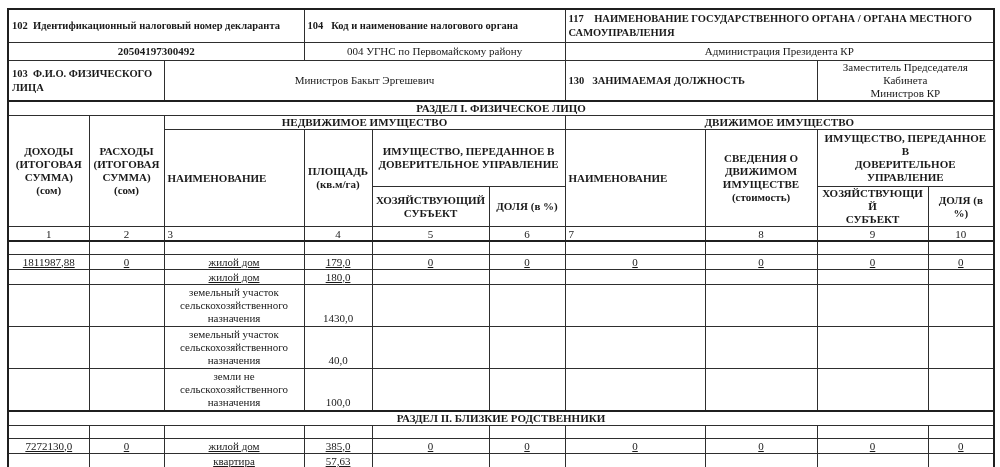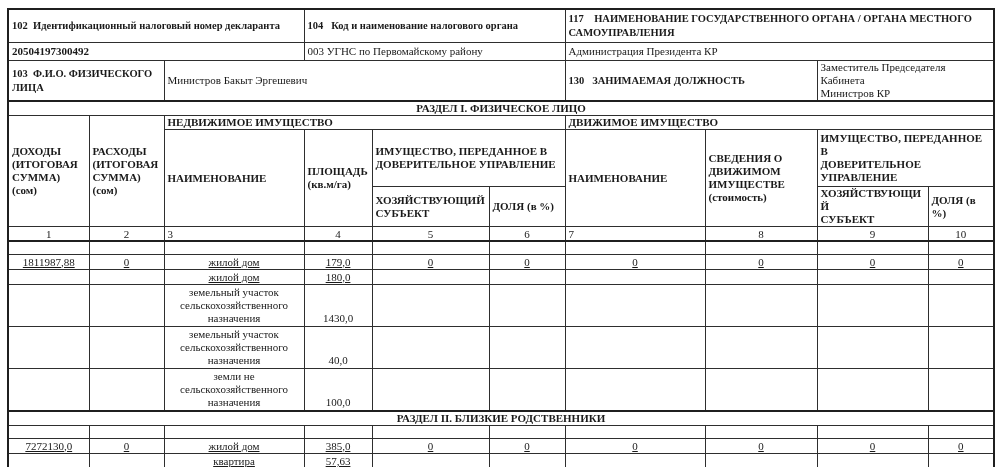--- a/index.html
+++ b/index.html
@@ -12,24 +12,24 @@
   tr.h17 td{height:17px;}
   tr.h31 td{height:31px;}
   tr.h13 td{height:13px;}
   tr.h12 td{height:12px;}
   tr.h56 td{height:56px;}
   tr.h29 td{height:29px;}
   tr.h14 td{height:14px;text-decoration:underline;}
   tr.h40 td{height:40px;}
   
   .lbl{font-weight:bold;text-align:left;font-size:10.5px;line-height:14px;}
-  .val{text-align:left;margin-left:47px;}
+  .val{text-align:center;margin-left:47px;}
   .bold{font-weight:bold;}
   .sec{font-weight:bold;text-align:center;border-top:2px solid #1f1f1f;margin-left:46px;}
-  .hd{font-weight:bold;}
+  .hd{font-weight:bold;text-align:center;}
   .hd-left{font-weight:bold;text-align:left;}
   tr.nums td{text-align:center;border-bottom:2px solid #1f1f1f;line-height:12px;}
   tr.nums td:nth-child(3),tr.nums td:nth-child(7){text-align:left;}
   tr.dr td{text-align:center;}
   tr.dr td:nth-child(3),tr.dr td:nth-child(7){text-align:center;}
   tr.vb td{vertical-align:bottom;padding-bottom:1px;margin-top:8px;}
 </style>
 </head>
 <body>
 
@@ -51,21 +51,21 @@
   <tbody>
         <tr class="h32">
     <td colspan="3" class="lbl">102  Идентификационный налоговый номер декларанта</td>
     <td colspan="3" class="lbl">104   Код и наименование налогового органа</td>
     <td colspan="4" class="lbl">117    НАИМЕНОВАНИЕ ГОСУДАРСТВЕННОГО ОРГАНА / ОРГАНА МЕСТНОГО
 САМОУПРАВЛЕНИЯ</td>
   </tr>
 
   <tr class="h17">
     <td colspan="3" class="val bold">20504197300492</td>
-    <td colspan="3" class="val">003 УГНС по Первомайскому району</td>
+    <td colspan="3" class="val">004 УГНС по Первомайскому району</td>
     <td colspan="4" class="val">Администрация Президента КР</td>
   </tr>
 
   <tr class="h31">
     <td colspan="2" class="lbl">103  Ф.И.О. ФИЗИЧЕСКОГО
 ЛИЦА</td>
     <td colspan="4" class="val">Министров Бакыт Эргешевич</td>
     <td colspan="2" class="lbl">130   ЗАНИМАЕМАЯ ДОЛЖНОСТЬ</td>
     <td colspan="2" class="val">Заместитель Председателя Кабинета
 Министров КР</td>

